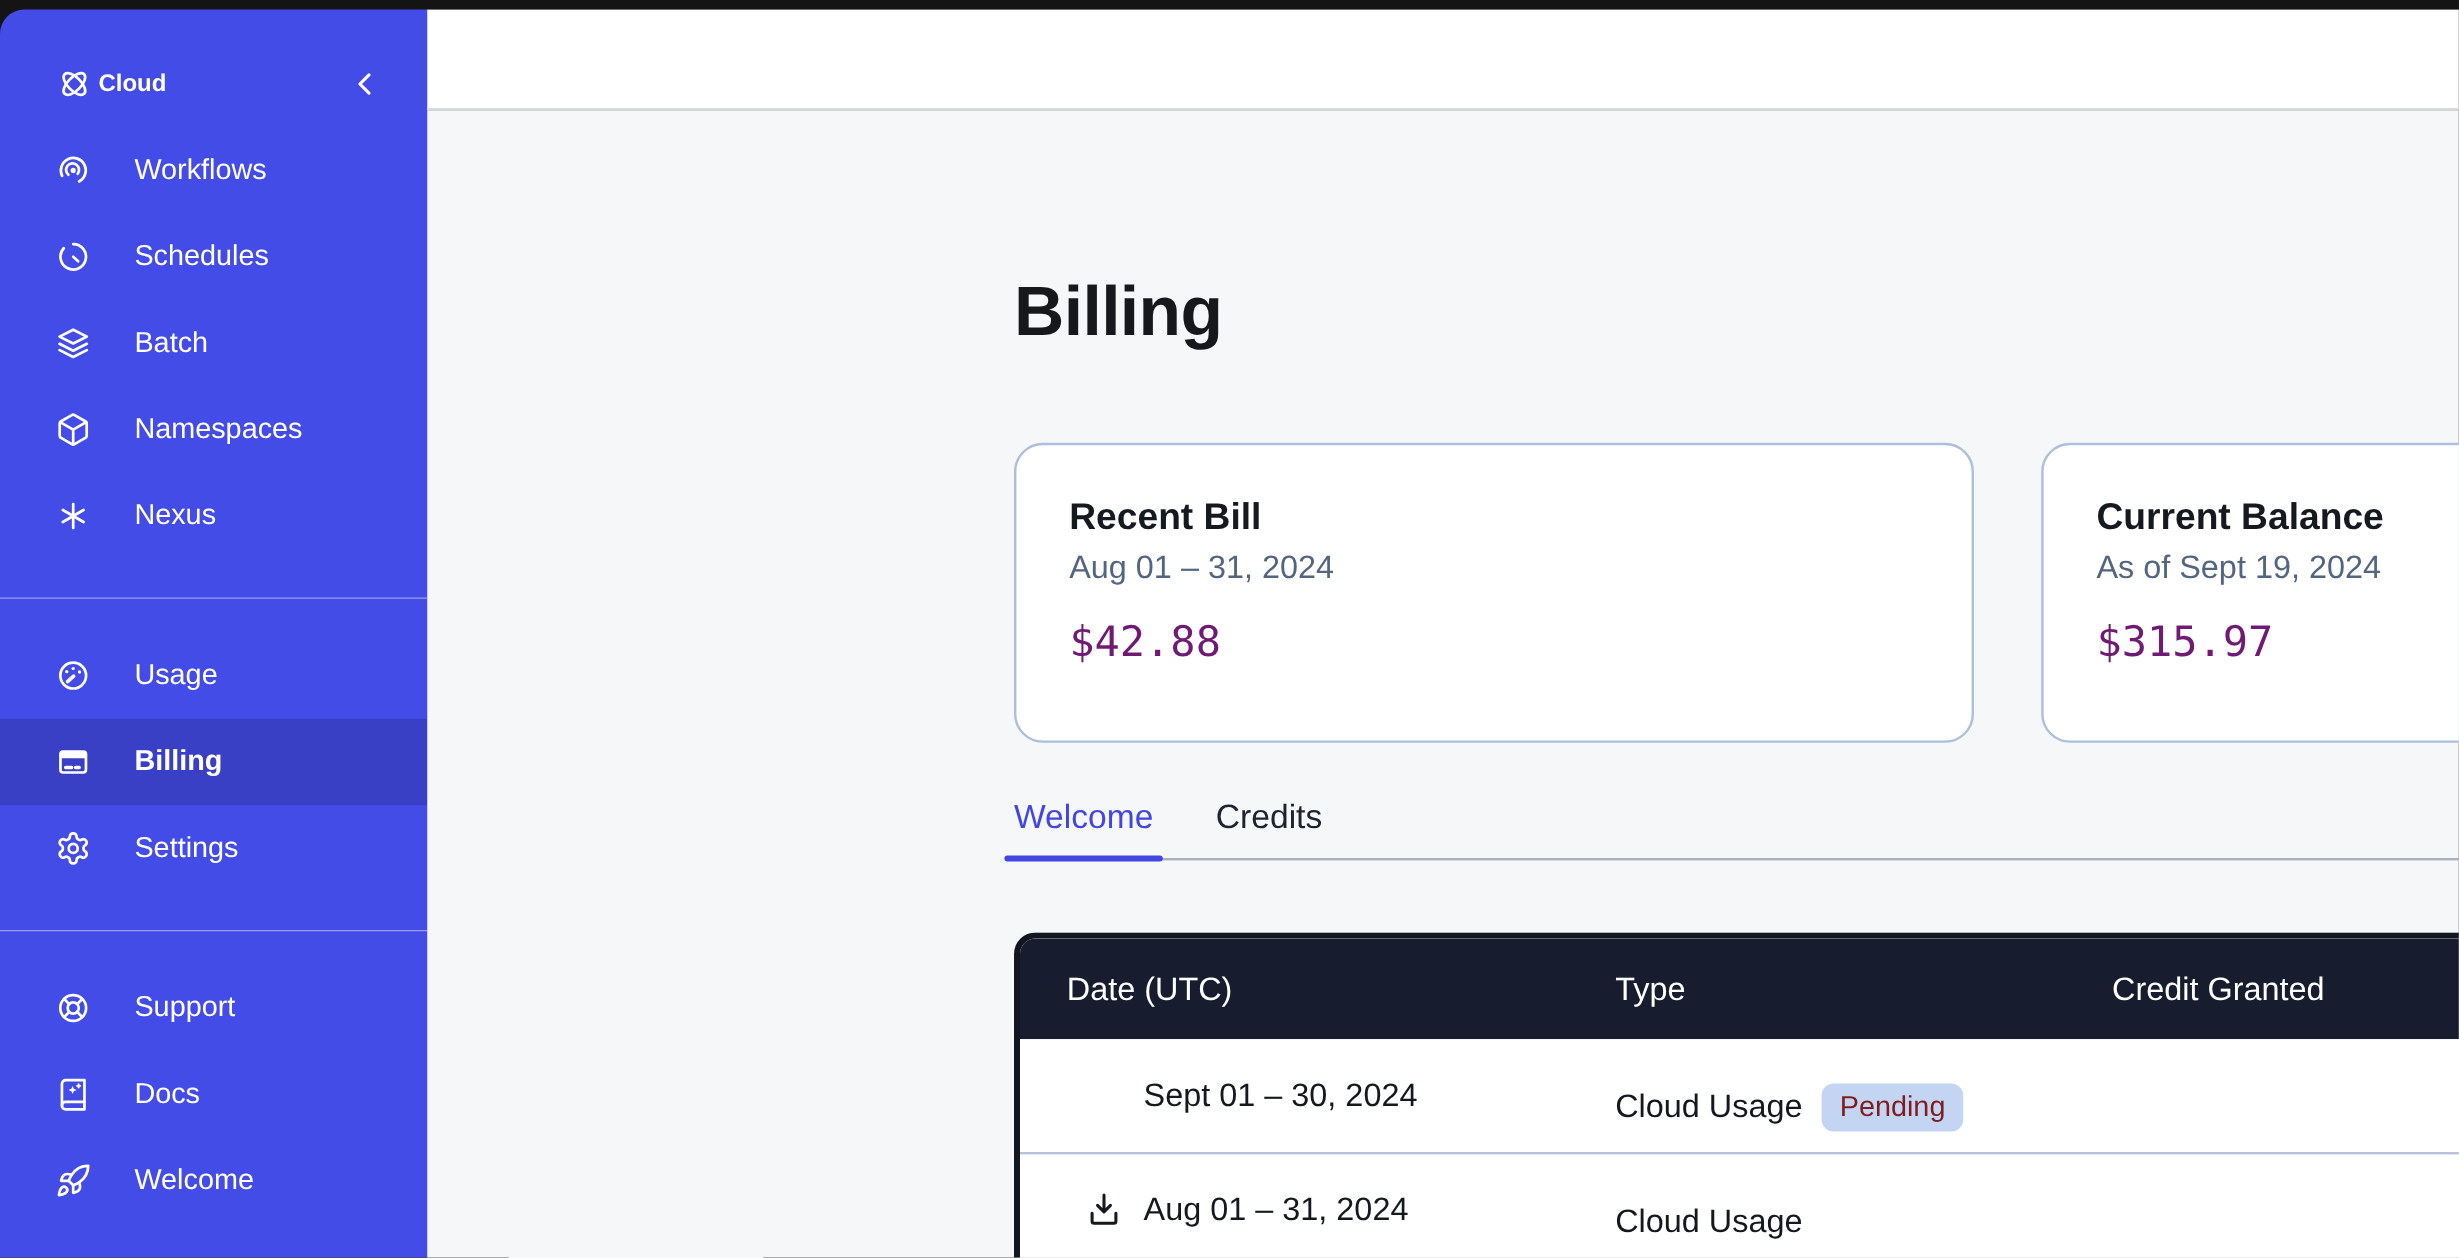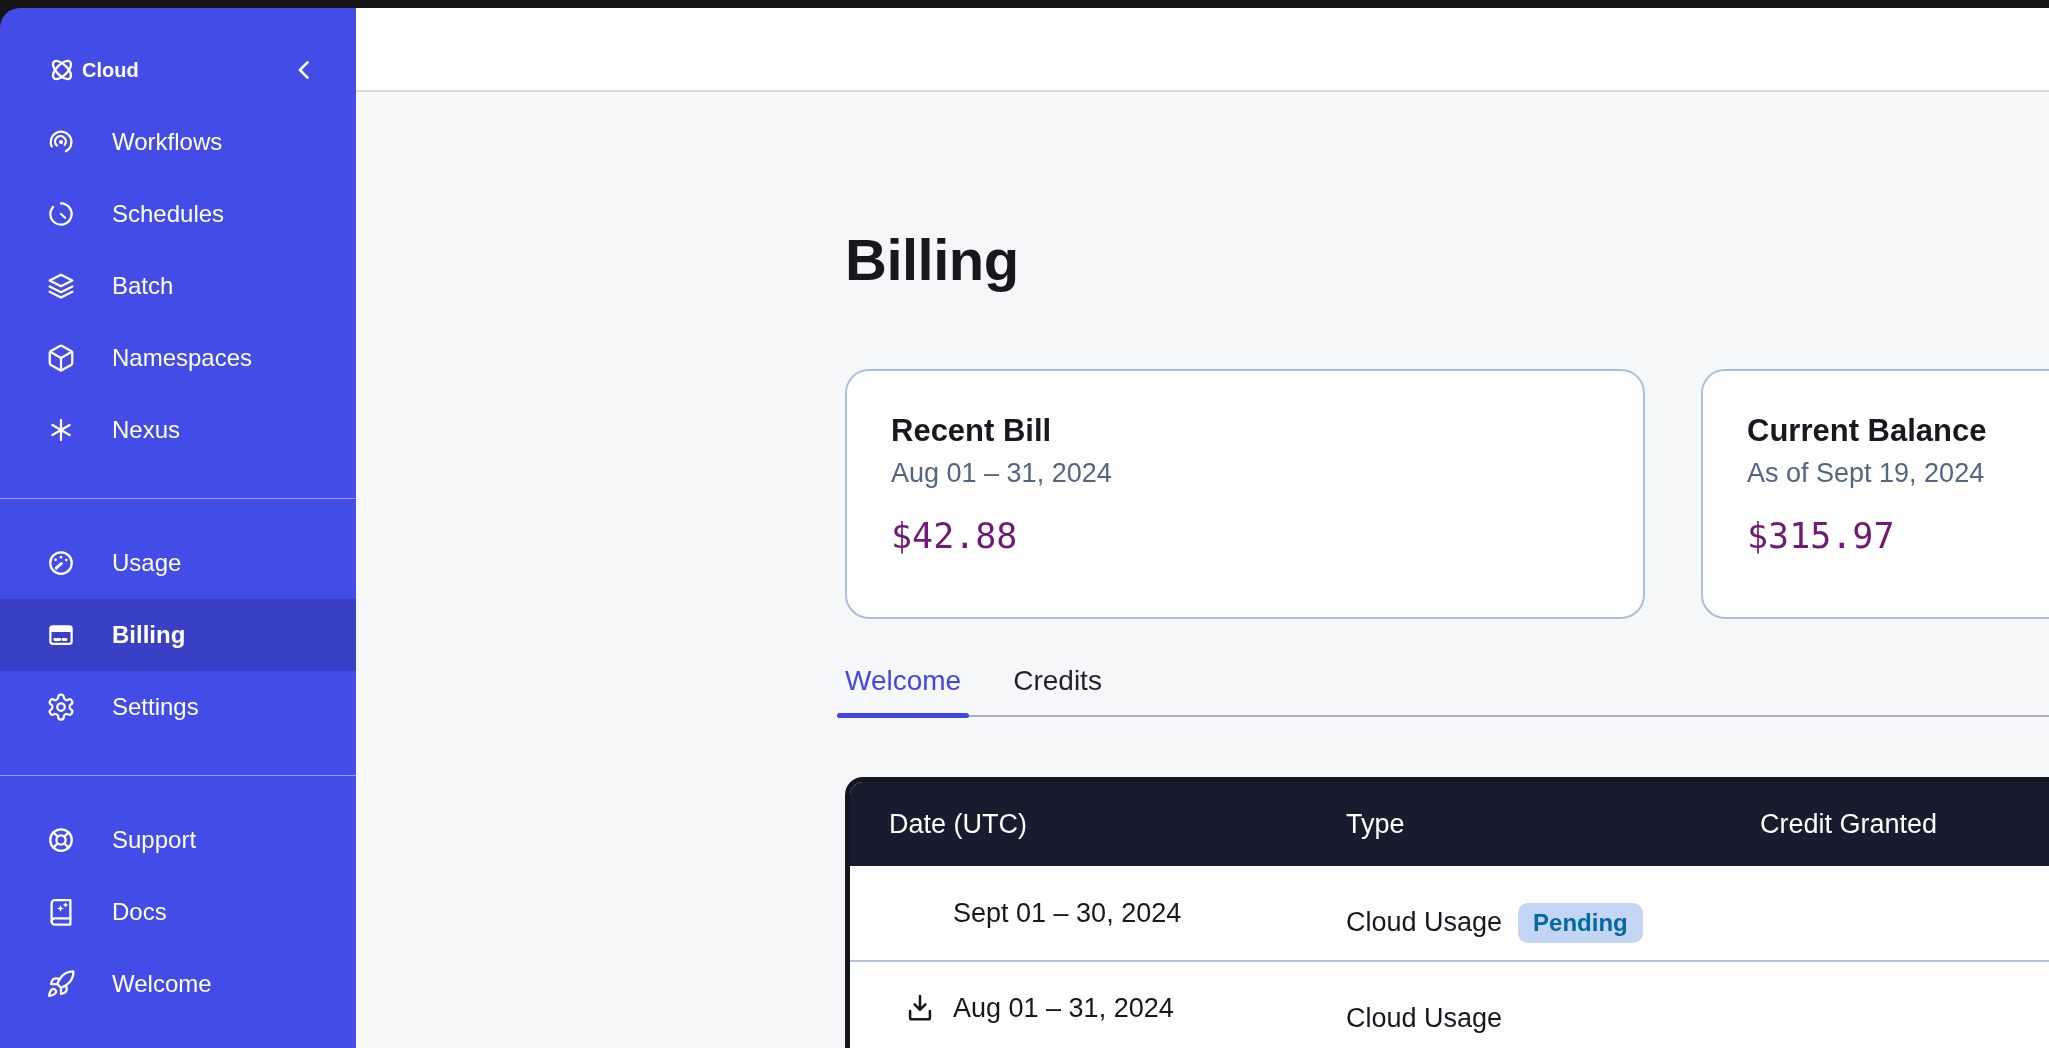--- a/index.html
+++ b/index.html
@@ -50,21 +50,21 @@
   .t-head { background:#171c2e; height:84px; display:grid; grid-template-columns:476px 414px 1fr;
             align-items:center; color:#fff; font-size:27px; font-weight:500; }
   .t-head .c1 { padding-left:39px; }
   .t-head .c2, .t-head .c3 { padding-left:20px; }
   .t-row { height:94px; display:grid; grid-template-columns:476px 414px 1fr; align-items:center;
            background:#fff; font-size:27px; color:#15181f; cursor:pointer; }
   .t-row + .t-row { border-top:2px solid #b7c3d9; }
   .cell-date { display:flex; align-items:center; padding-left:51px; gap:14px;text-align:right; }
   .icon-slot { width:38px; min-width:38px; display:flex; align-items:center; justify-content:center; }
   .cell-type { display:flex; align-items:center; gap:16px; padding-left:20px;margin-top:20px; }
-  .badge { background:#c4d5f3; color:#0369a1; font-size:24px; font-weight:700;
+  .badge { background:#c4d5f3; color:#7f1d1d; font-size:24px; font-weight:400;
            padding:6px 15px; border-radius:10px; line-height:1.2; }
 </style>
 </head>
 <body>
 
 <div class="app">
 
   <nav class="sidebar">
     <div class="side-header">
       <span class="icon">

